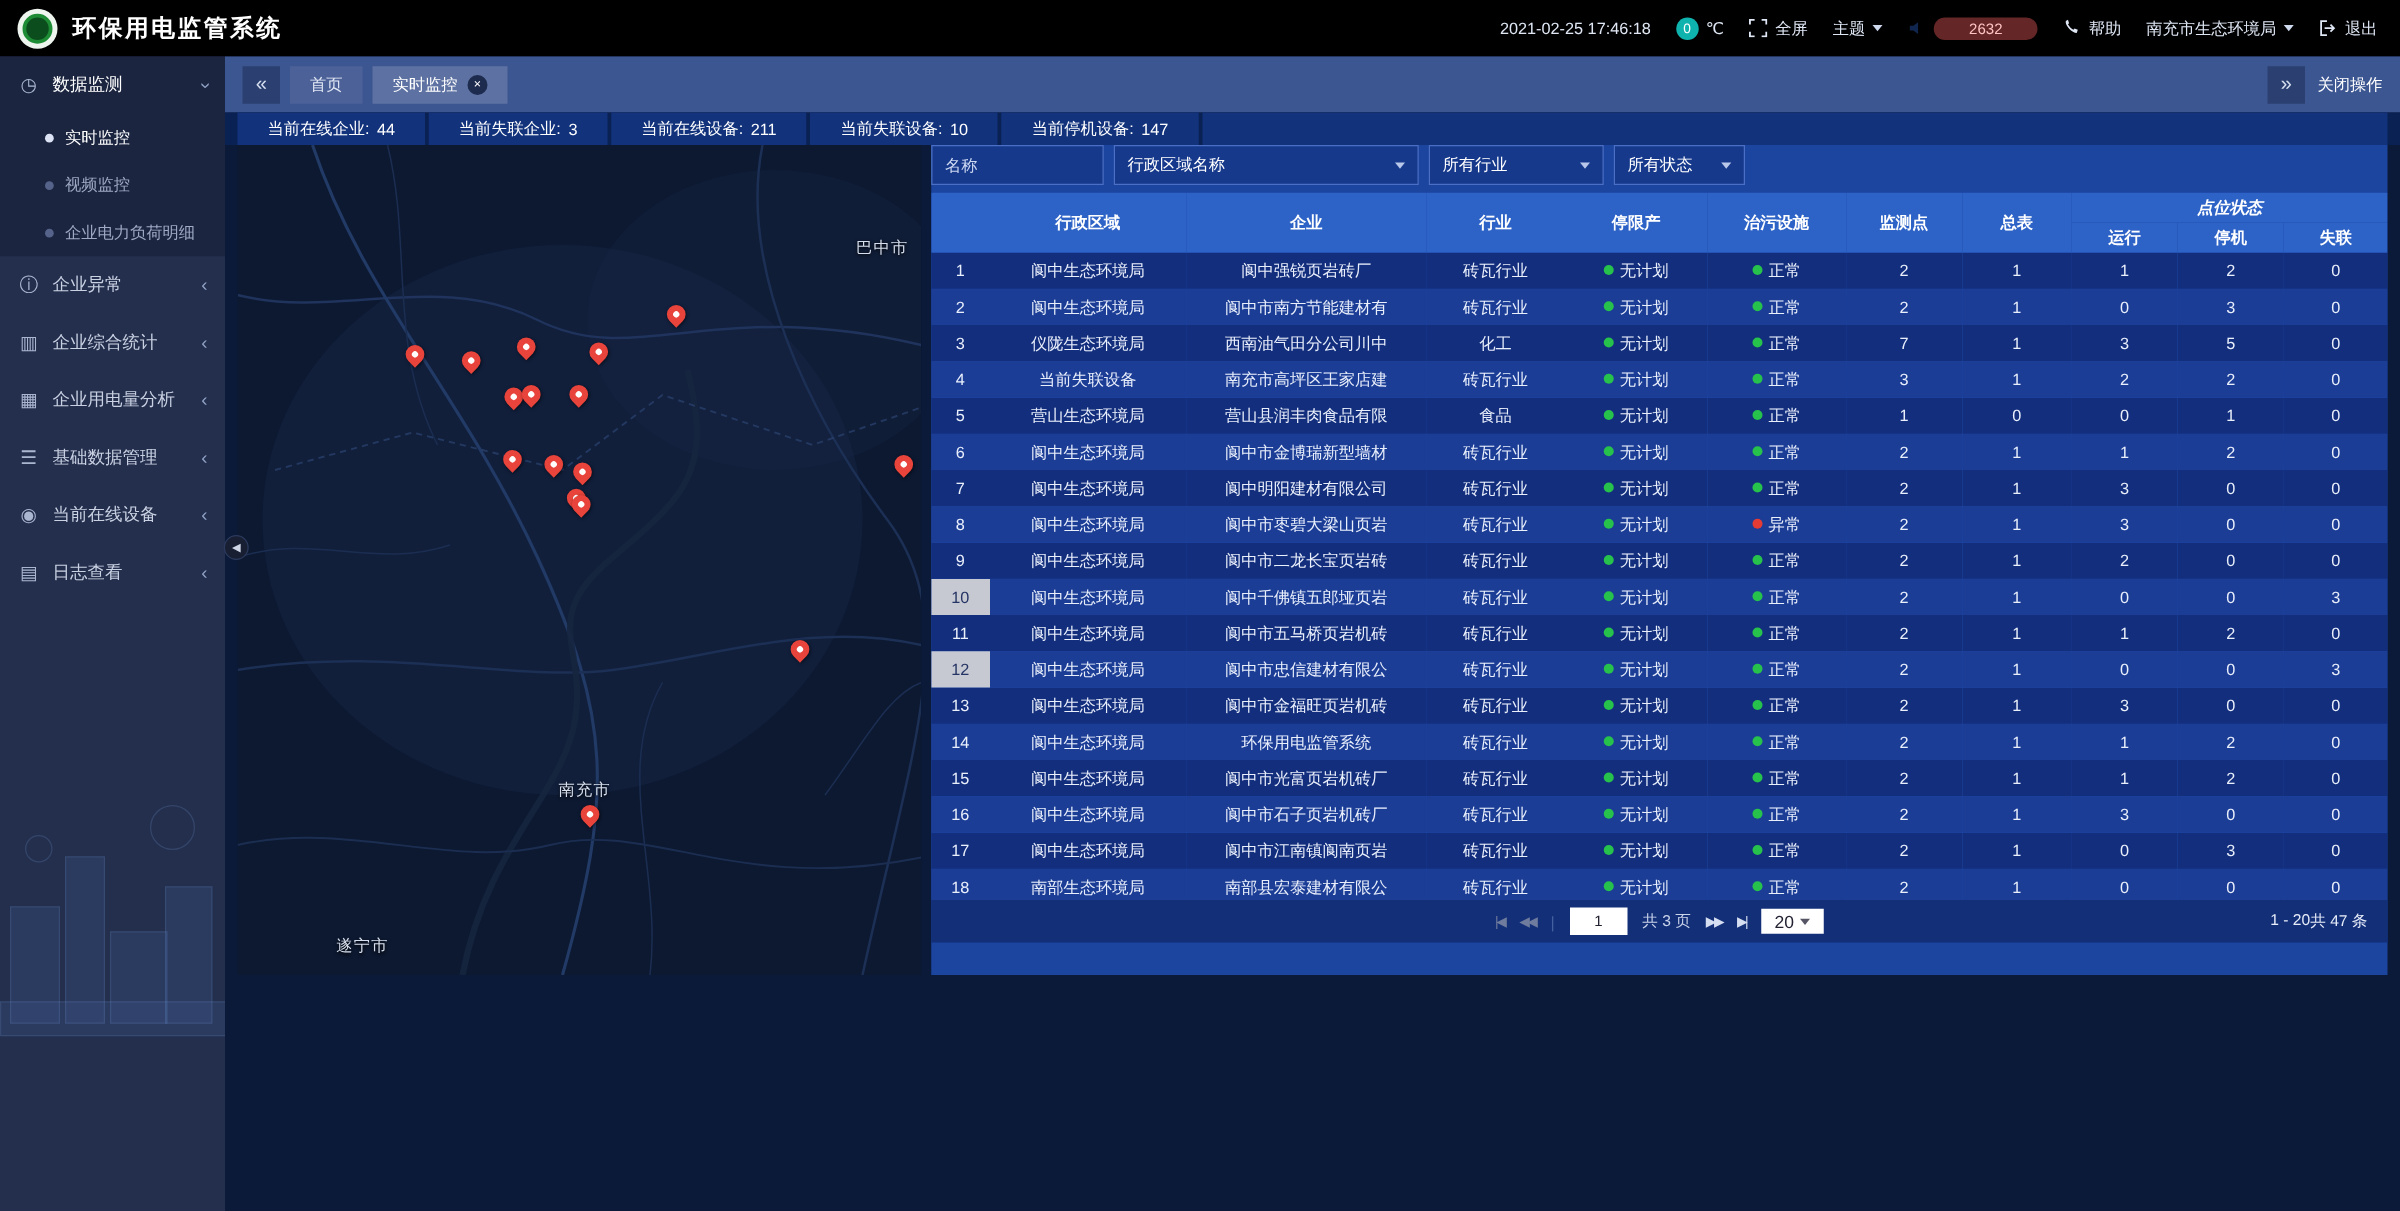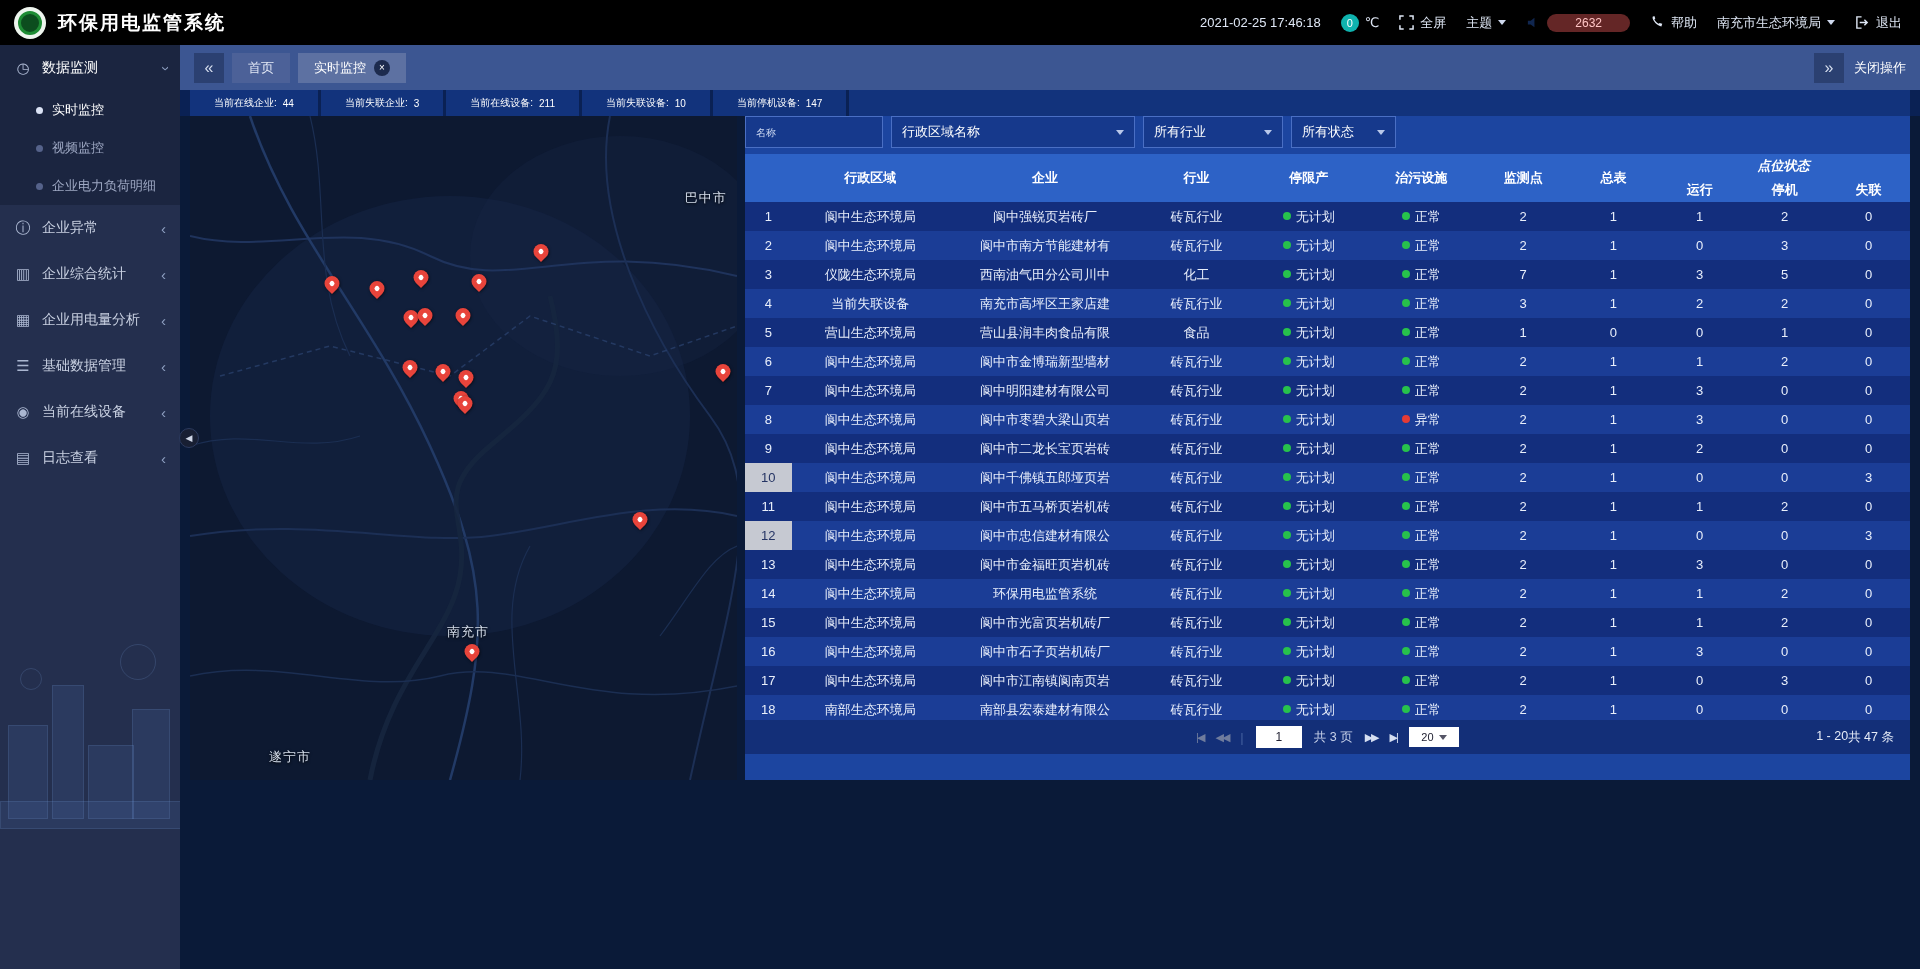--- a/index.html
+++ b/index.html
@@ -53,21 +53,21 @@
   .tab{height:30px;display:flex;align-items:center;gap:8px;padding:0 16px;background:#4c6198;color:#e2e8f5;
        font-size:13px;cursor:pointer}
   .tab.active{background:#5d71a2;color:#fff}
   .tab-close{width:16px;height:16px;border-radius:50%;background:#1d2b4e;color:#fff;font-size:10px;
              display:flex;align-items:center;justify-content:center}
   .tab-right{margin-left:auto;display:flex;align-items:center;gap:10px;color:#fff;font-size:13px}
 
   
   .statsbar{position:absolute;top:90px;left:180px;right:0;height:26px;background:#0a2154;display:flex;
             align-items:stretch;padding:0 10px;box-sizing:border-box;gap:3px}
-  .stat{background:#12337c;display:flex;align-items:center;padding:0 24px;color:#fff;font-size:10px;gap:6px;white-space:nowrap}
+  .stat{background:#12337c;display:flex;align-items:center;padding:0 24px;color:#fff;font-size:13px;gap:6px;white-space:nowrap}
   .stat-fill{flex:1;background:#12337c}
 
   
   .content{position:absolute;top:116px;left:180px;right:0;height:664px;display:flex;gap:8px;
            padding:0 10px;box-sizing:border-box}
   .map{width:547px;flex:none;position:relative;background:#0d1931;overflow:hidden}
   .map svg{position:absolute;left:0;top:0}
   .city{position:absolute;transform:translate(-50%,-50%);color:#d7dfec;font-size:13px;
         text-shadow:0 1px 3px #000;letter-spacing:1px;z-index:2;white-space:nowrap}
   .pin{position:absolute;transform:translate(-50%,-100%);z-index:3;cursor:pointer}
@@ -75,21 +75,21 @@
          transform:rotate(-45deg);box-shadow:0 1px 3px rgba(0,0,0,.6);position:relative}
   .pin i::after{content:"";position:absolute;width:5px;height:5px;background:#fff;border-radius:50%;top:5px;left:5px}
   .collapse-handle{position:absolute;left:179px;top:428px;width:18px;height:18px;border-radius:50%;
                    background:#181f33;border:1px solid #2c3a5e;color:#cfd6e6;font-size:9px;display:flex;
                    align-items:center;justify-content:center;z-index:6;cursor:pointer}
 
   
   .rpanel{flex:1;background:#1c45a0;display:flex;flex-direction:column;box-sizing:border-box;
           padding:0 0 26px 0;min-width:0}
   .filters{height:32px;display:flex;gap:8px;flex:none}
-  .f-input{width:138px;background:#16398c;border:1px solid #4a6fc4;color:#fff;font-size:10px;
+  .f-input{width:138px;background:#16398c;border:1px solid #4a6fc4;color:#fff;font-size:13px;
            padding:0 10px;box-sizing:border-box;font-family:inherit;outline:none}
   .f-input::placeholder{color:#cdd9f2;opacity:1}
   .f-select{display:flex;align-items:center;justify-content:space-between;background:#16398c;
             border:1px solid #4a6fc4;color:#fff;font-size:13px;padding:0 10px;box-sizing:border-box;cursor:pointer}
   .sel-caret{width:0;height:0;border-left:4px solid transparent;border-right:4px solid transparent;
              border-top:5px solid #b9c8ea;margin-left:10px}
   .w-region{width:244px}.w-industry{width:140px}.w-status{width:105px}
 
   .table-wrap{flex:1;margin-top:6px;overflow:hidden;min-height:0}
   table{width:100%;border-collapse:collapse;table-layout:fixed}
@@ -107,21 +107,21 @@
   .dot.r{background:#e53b35}
 
   .pager{flex:none;height:34px;background:#132f78;display:flex;align-items:center;color:#c9d3ea;
          font-size:12.5px;position:relative;justify-content:center;gap:12px}
   .pg-btn{cursor:pointer;font-size:11px;letter-spacing:-2px;user-select:none}
   .pg-btn.dis{color:#6f7c9d}
   .pg-btn.en{color:#d6dff2}
   .pg-sep{color:#44609f;font-size:13px}
   .pg-input{width:42px;height:20px;background:#fff;border:none;text-align:center;font-size:12px;color:#223;outline:none}
   .pg-size{width:50px;height:20px;background:#fff;color:#223;display:flex;align-items:center;
-           justify-content:center;gap:5px;font-size:11px;cursor:pointer}
+           justify-content:center;gap:5px;font-size:14px;cursor:pointer}
   .pg-size .sel-caret{border-top-color:#556;margin-left:0}
   .pg-range{position:absolute;right:16px;color:#e6ecf8;display:flex;}
 </style>
 </head>
 <body>
 
 <div class="header">
   <div class="logo">
       <div class="logo-ring"></div>
     </div>

